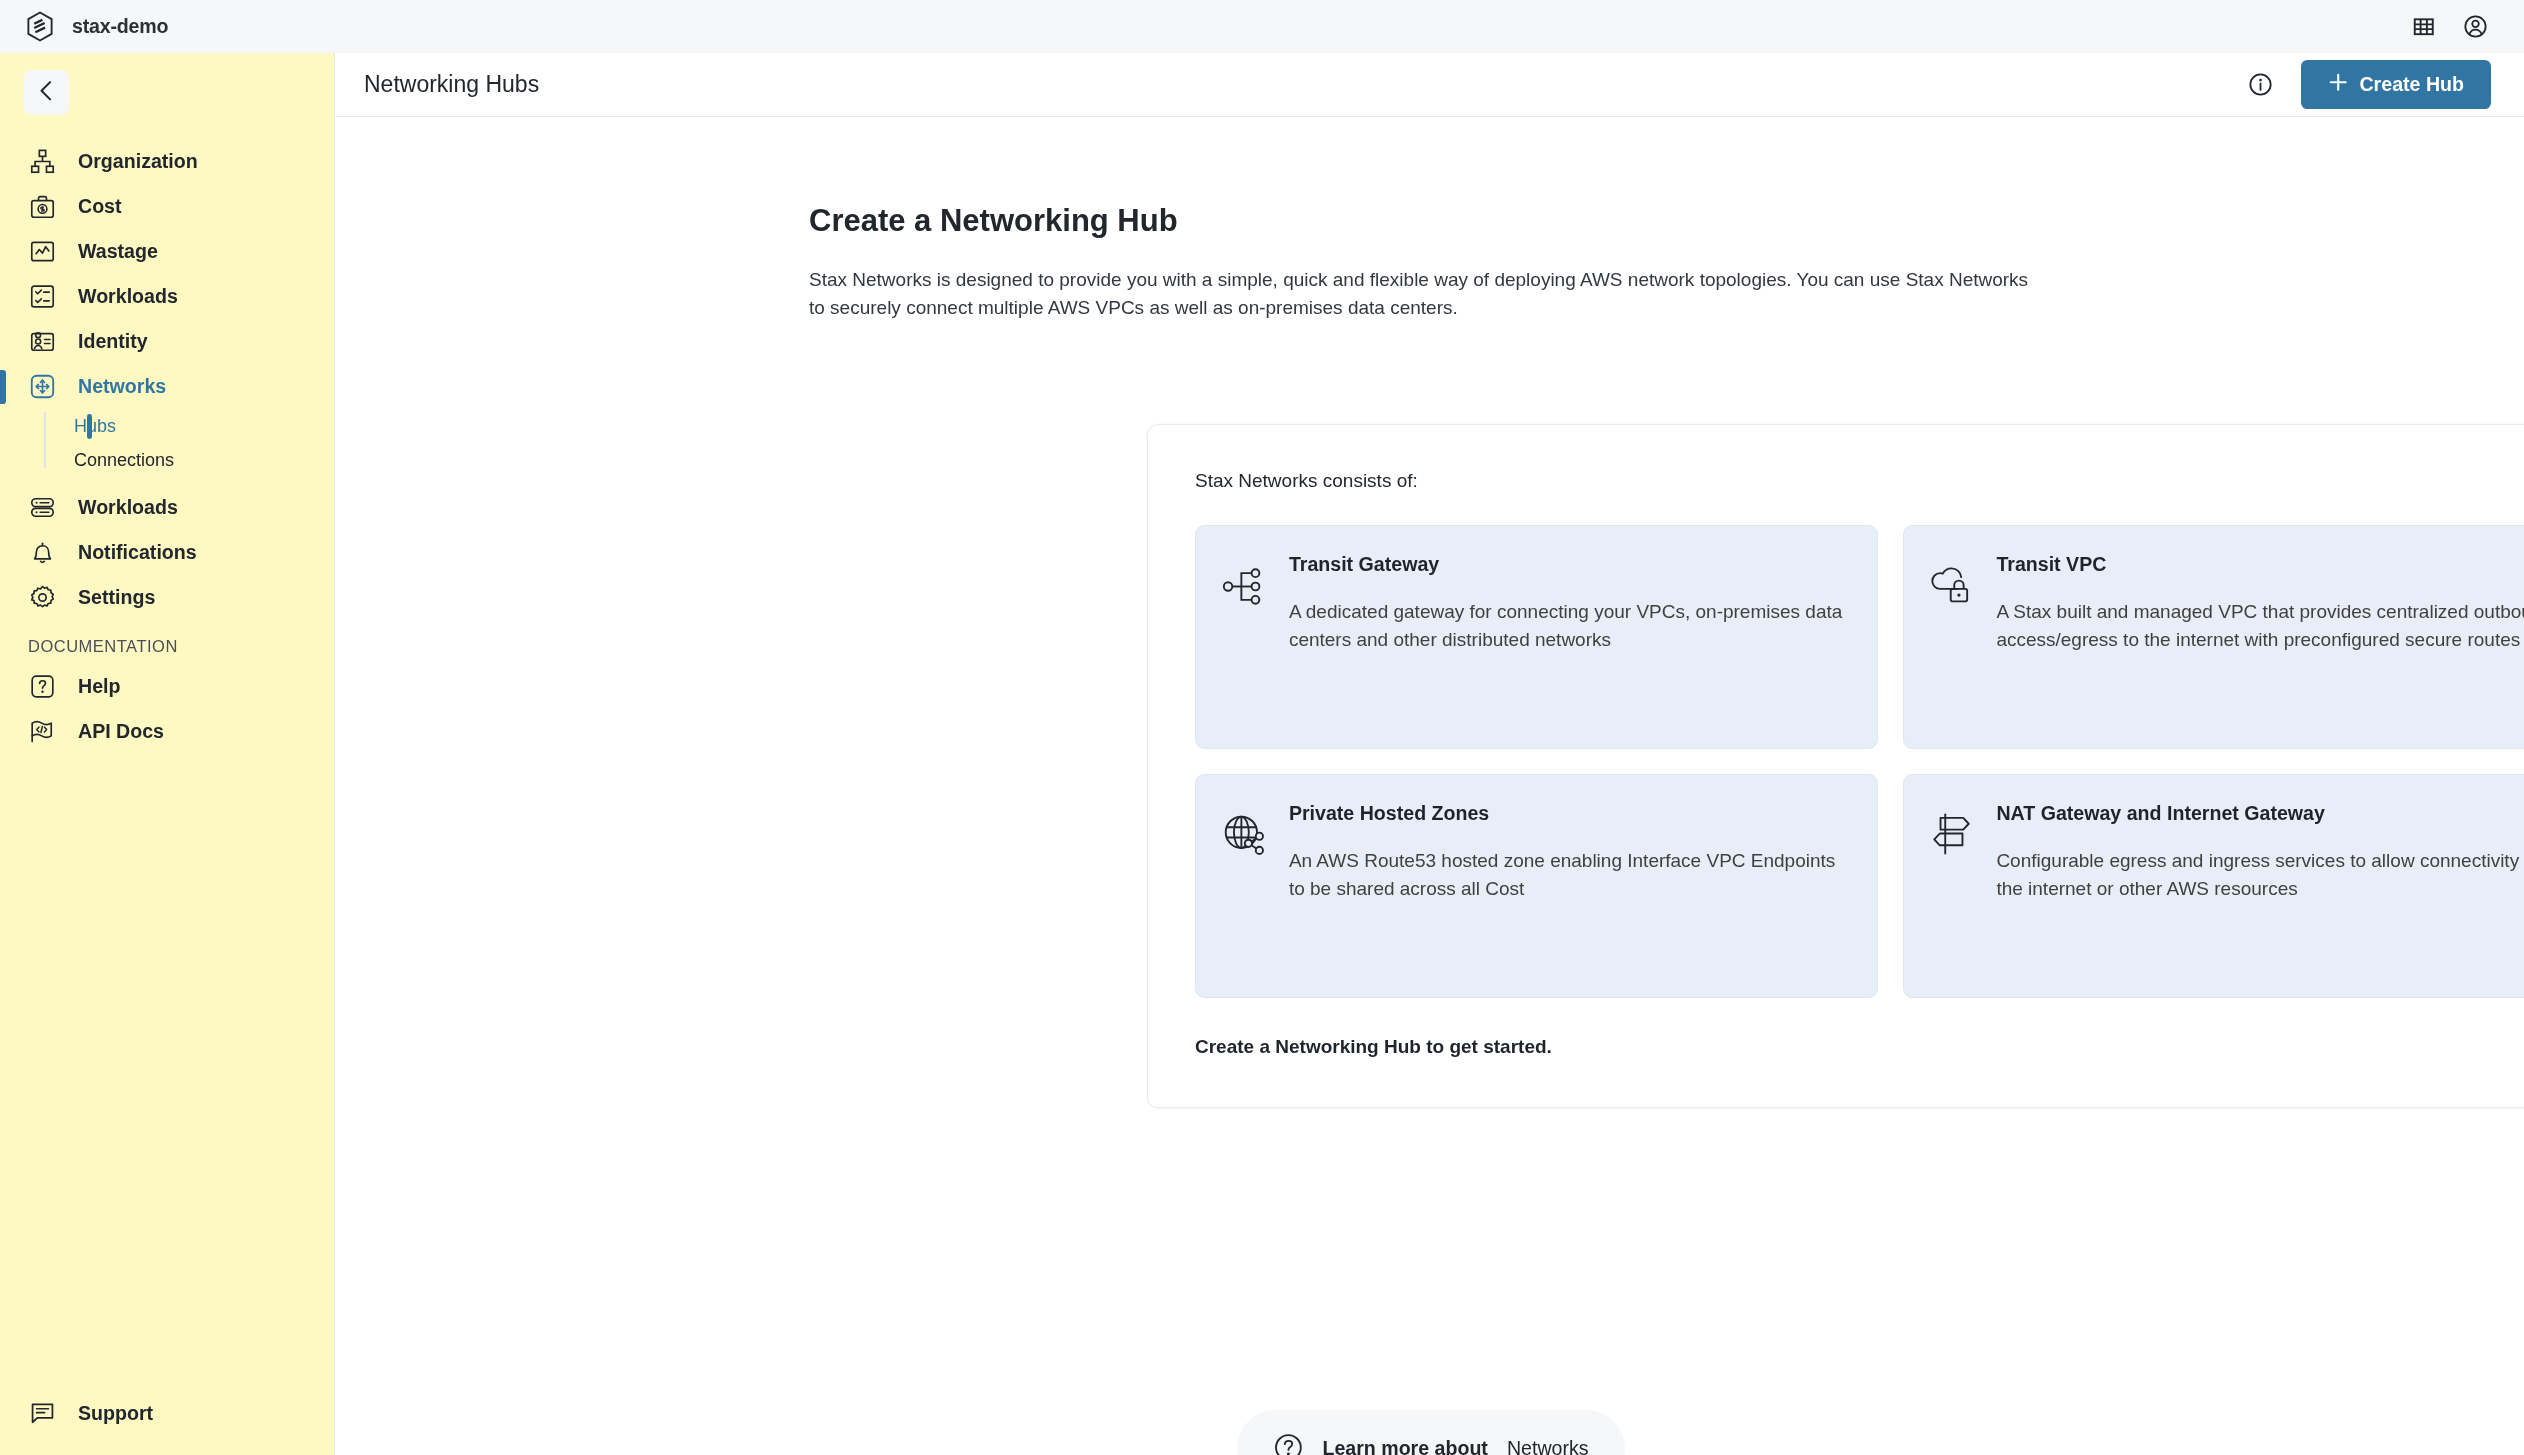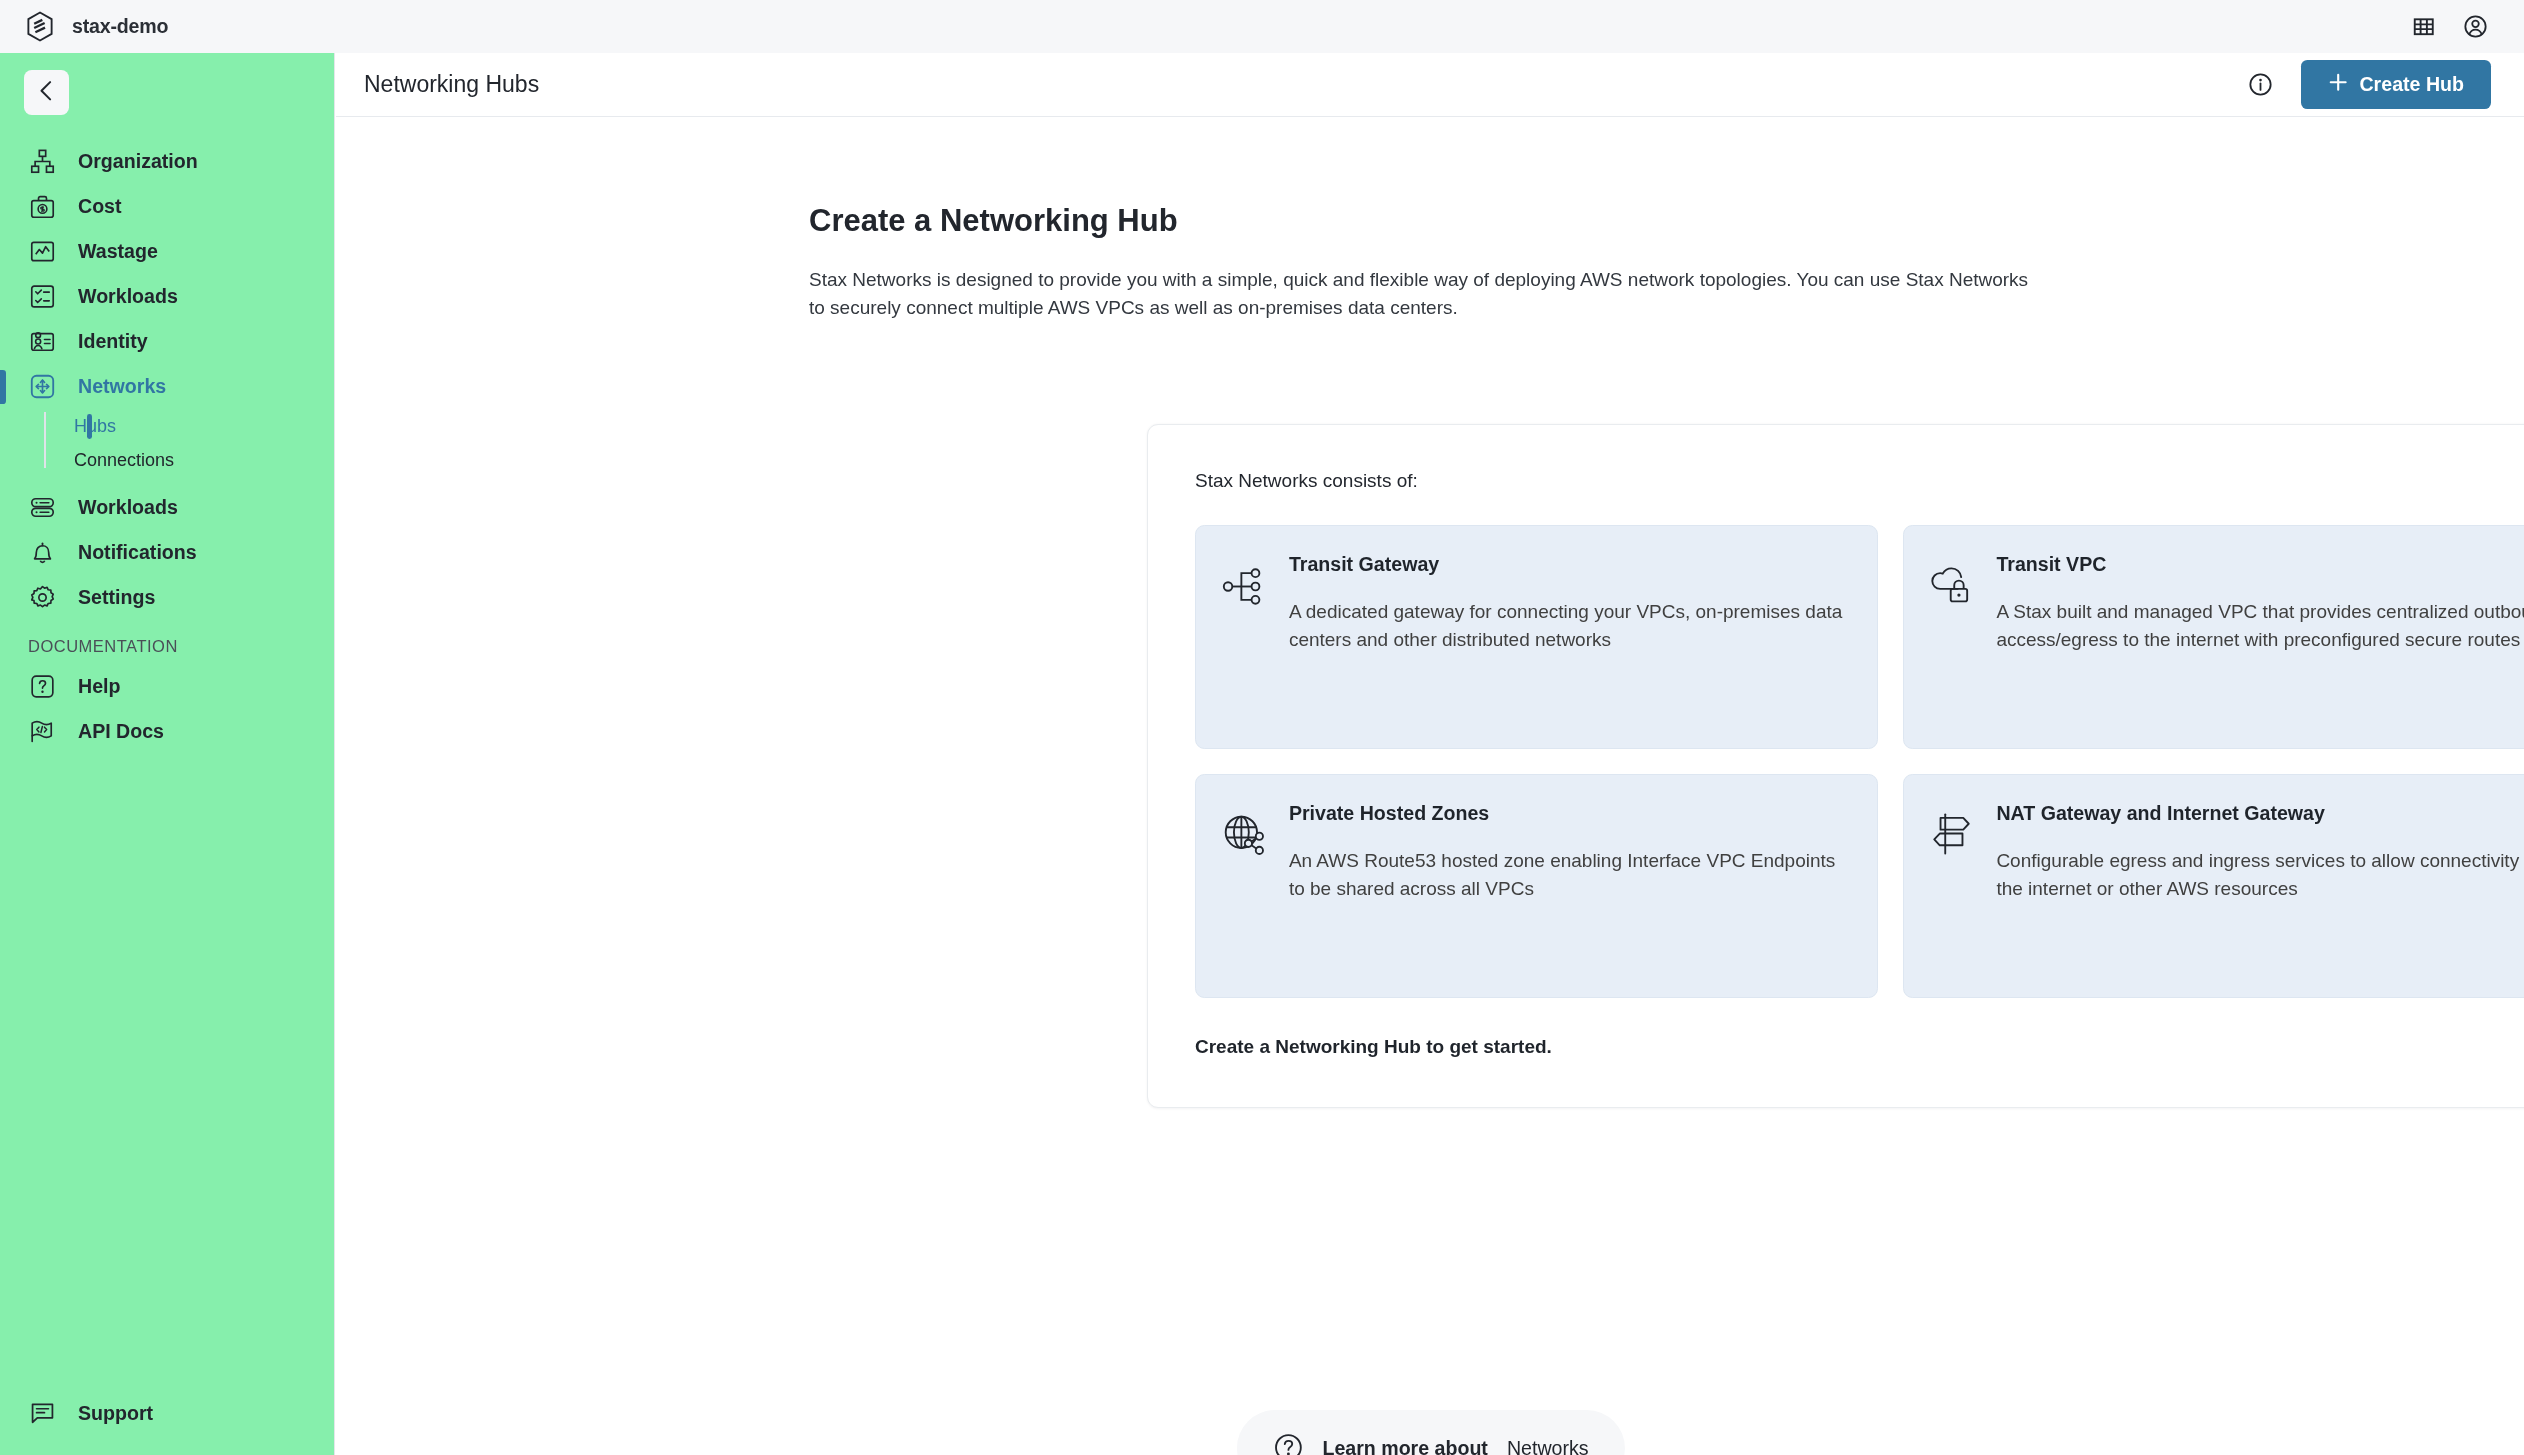--- a/index.html
+++ b/index.html
@@ -45,21 +45,21 @@
     display: flex; align-items: center; justify-content: center;
     cursor: pointer;
   }
 
   
   .sidebar {
     position: absolute;
     top: 53px; left: 0;
     width: 335px;
     height: 1403px;
-    background: #86efac;
+    background: #fef9c3;
     border-right: 0.8px solid #e3e6ea;
   }
   .collapse-btn {
     position: absolute;
     top: 17px; left: 23.5px;
     width: 45px; height: 45px;
     border-radius: 7.8px;
     background: #f6f7f9;
     display: flex; align-items: center; justify-content: center;
     cursor: pointer;
@@ -562,21 +562,21 @@
               <ellipse cx="26" cy="26" rx="9.5" ry="20" stroke="#22262d" stroke-width="2.4"></ellipse>
               <path d="M6.5 19.5h39M6.5 32.5h39M26 6v40" stroke="#22262d" stroke-width="2.4"></path>
               <circle cx="49" cy="31" r="4.6" stroke="#22262d" stroke-width="2.4" fill="#e7eef7"></circle>
               <circle cx="49" cy="49" r="4.6" stroke="#22262d" stroke-width="2.4" fill="#e7eef7"></circle>
               <circle cx="35" cy="40" r="4.6" stroke="#22262d" stroke-width="2.4" fill="#e7eef7"></circle>
               <path d="M39 37.5l6-4M39 42.5l6 4" stroke="#22262d" stroke-width="2.2"></path>
             </svg>
           </span>
           <div class="feature-body">
             <div class="feature-title">Private Hosted Zones</div>
-            <div class="feature-desc">An AWS Route53 hosted zone enabling Interface VPC Endpoints to be shared across all VPCs</div>
+            <div class="feature-desc">An AWS Route53 hosted zone enabling Interface VPC Endpoints to be shared across all Cost</div>
           </div>
         </div>
 
         <div class="feature-card">
           <span class="feature-icon">
             <svg width="47" height="47" viewBox="0 0 60 60" fill="none">
               <path d="M16 7.5h29l7 7.5-7 7.5H16z" stroke="#22262d" stroke-width="2.4" fill="none" stroke-linejoin="round"></path>
               <path d="M44 27.5H15l-7 7.5 7 7.5h29z" stroke="#22262d" stroke-width="2.4" fill="none" stroke-linejoin="round"></path>
               <path d="M22 3v50" stroke="#22262d" stroke-width="2.4" stroke-linecap="round"></path>
             </svg>

